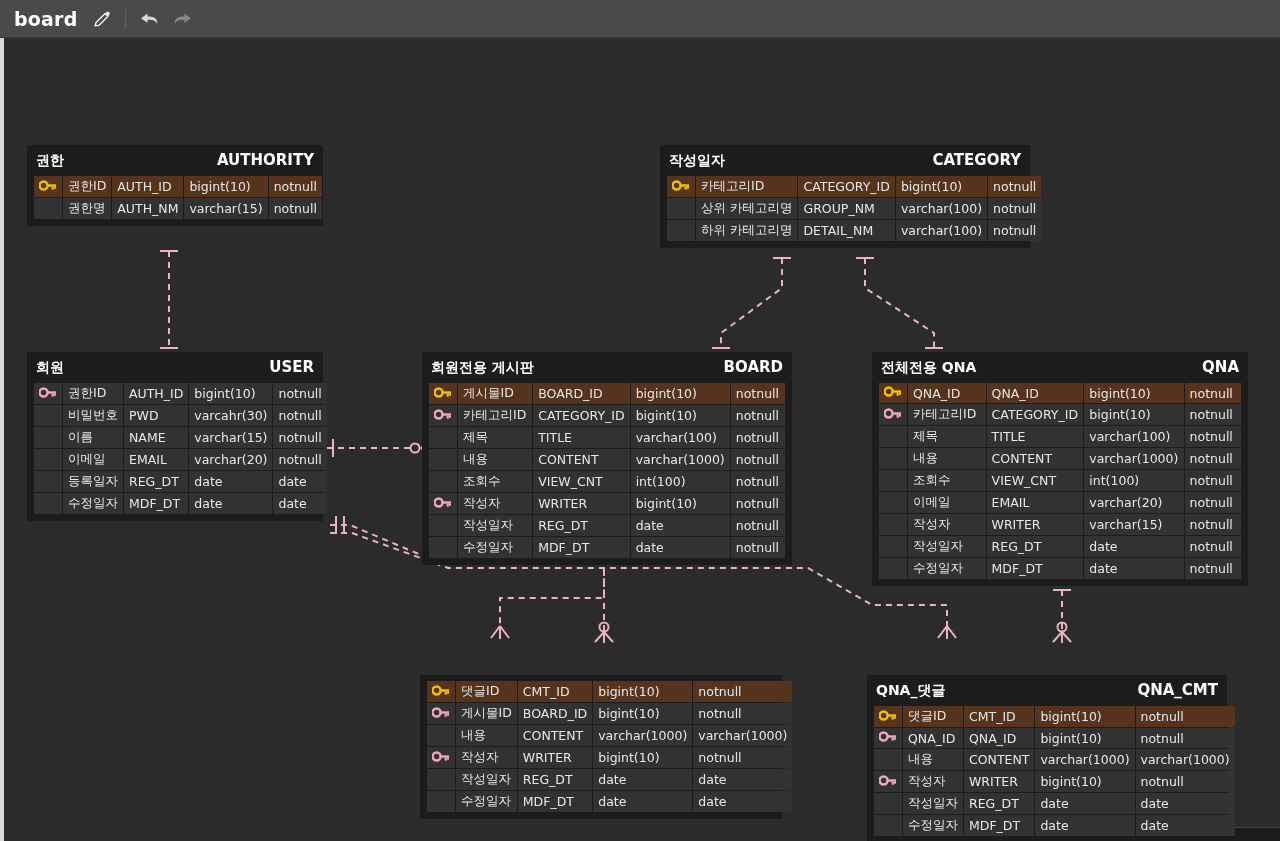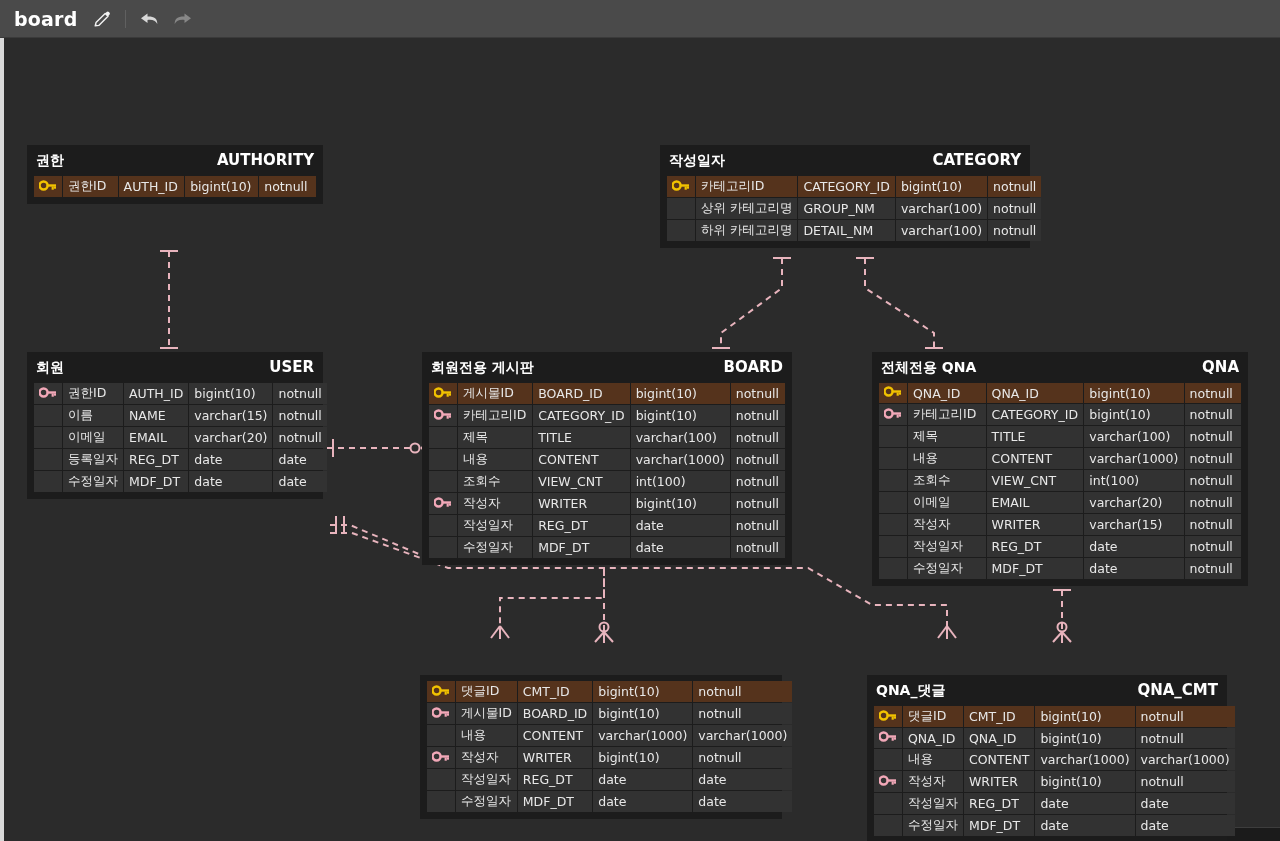--- a/index.html
+++ b/index.html
@@ -185,20 +185,27 @@
             <tr class="pk">
               <td class="keycell"><svg width="18" height="13" viewBox="0 0 18 13" aria-hidden="true">
                   <circle cx="4.6" cy="6.5" r="4.0" fill="none" stroke="#f2c200" stroke-width="2.4"></circle>
                   <rect x="7.6" y="5.3" width="9.4" height="2.4" fill="#f2c200"></rect>
                   <rect x="12.6" y="7.5" width="2.2" height="3.2" fill="#f2c200"></rect>
                   <rect x="15.0" y="7.5" width="2.0" height="2.2" fill="#f2c200"></rect>
                 </svg></td>
               <td>권한ID</td>
               <td>AUTH_ID</td>
               <td>bigint(10)</td>
+              <td>notnull</td>
+            </tr>
+            <tr>
+              <td class="keycell"></td>
+              <td>권한명</td>
+              <td>AUTH_NM</td>
+              <td>varchar(15)</td>
               <td>notnull</td>
             </tr>
           </tbody>
         </table>
       </div>
       <div class="entity" style="left: 660px; top: 107px; width: 370px;">
         <div class="ent-head">
           <span class="ko">작성일자</span>
           <span class="en">CATEGORY</span>
         </div>
@@ -261,20 +268,27 @@
                   <rect x="12.6" y="7.5" width="2.2" height="3.2" fill="#f2a8b8"></rect>
                   <rect x="15.0" y="7.5" width="2.0" height="2.2" fill="#f2a8b8"></rect>
                 </svg></td>
               <td>권한ID</td>
               <td>AUTH_ID</td>
               <td>bigint(10)</td>
               <td>notnull</td>
             </tr>
             <tr>
               <td class="keycell"></td>
+              <td>비밀번호</td>
+              <td>PWD</td>
+              <td>varcahr(30)</td>
+              <td>notnull</td>
+            </tr>
+            <tr>
+              <td class="keycell"></td>
               <td>이름</td>
               <td>NAME</td>
               <td>varchar(15)</td>
               <td>notnull</td>
             </tr>
             <tr>
               <td class="keycell"></td>
               <td>이메일</td>
               <td>EMAIL</td>
               <td>varchar(20)</td>

